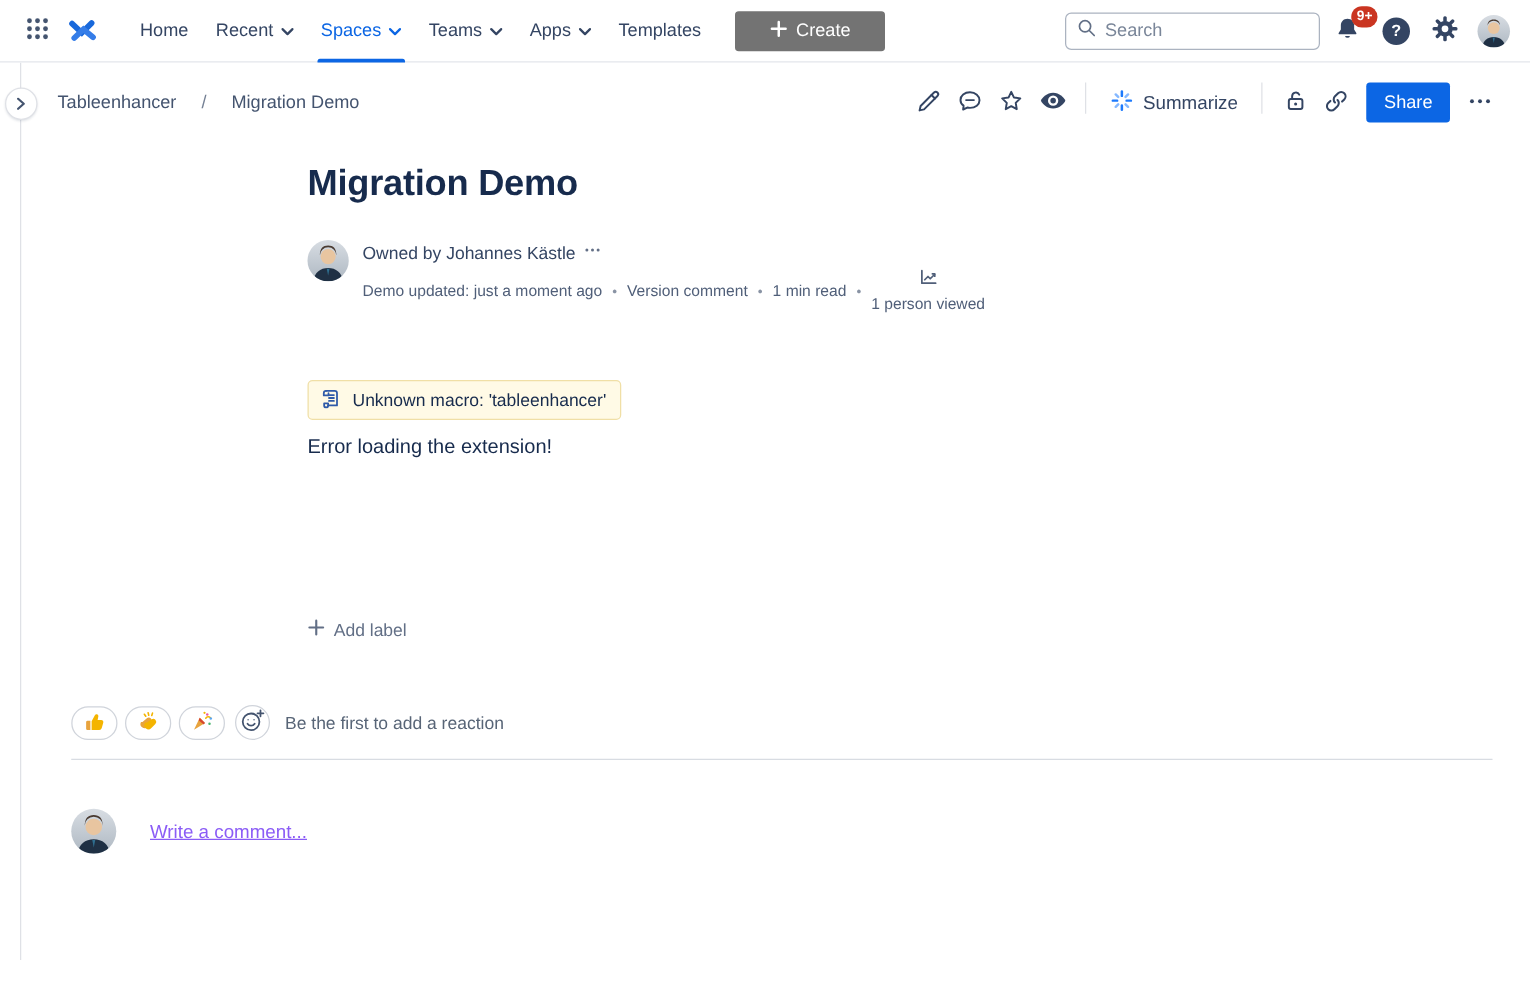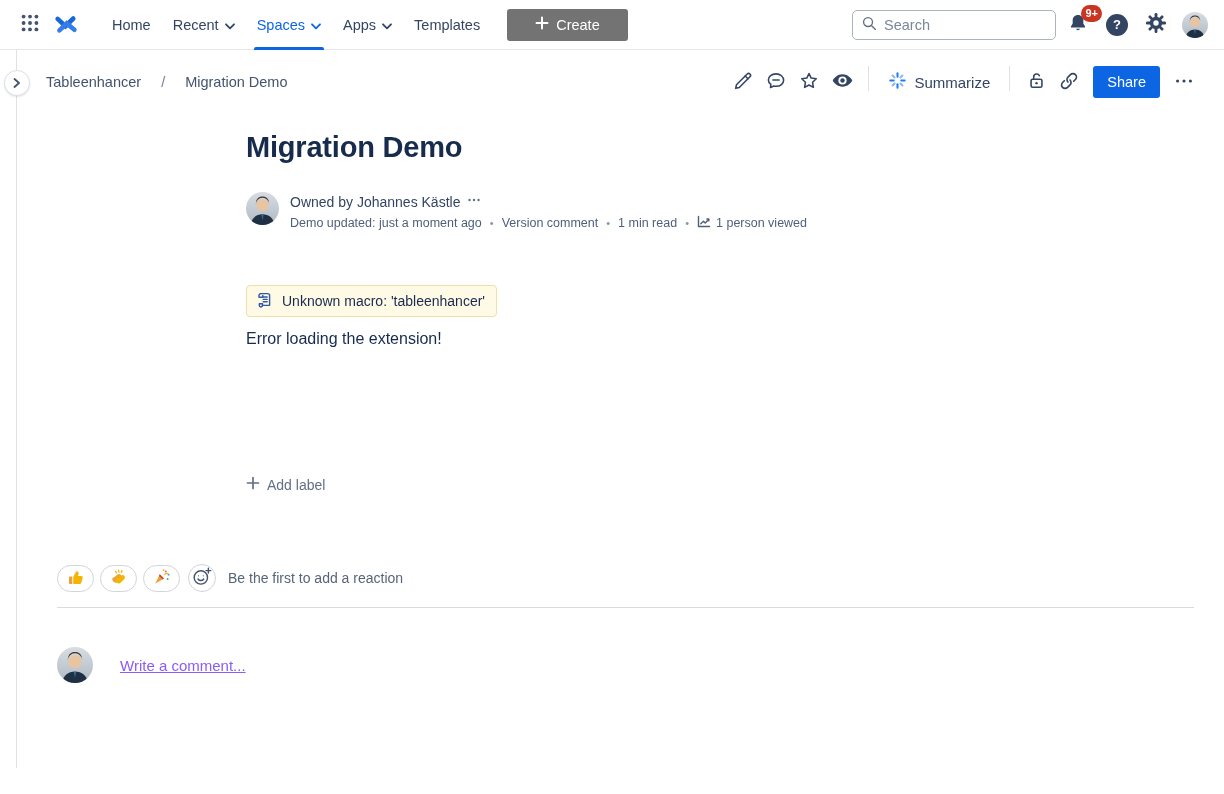--- a/index.html
+++ b/index.html
@@ -75,21 +75,21 @@
   .content { position:absolute; left:246px; top:130px; width:740px; }
   .page-title { font-size:29px; font-weight:600; color:#172B4D;
     letter-spacing:-.2px; line-height:34px; }
   .byline { display:flex; gap:11px; margin-top:28px; align-items:flex-start; }
   .byline-lines { padding-top:1px; }
   .by-line1 { display:flex; align-items:flex-end; gap:7px; font-size:14px;
     color:#344563; }
   .by-line2 { display:flex; align-items:center; font-size:12.5px; color:#505F79;
     margin-top:5px; }
   .meta-dot::before { content:"•"; color:#8993A4; font-size:11px; margin:0 8px; }
-  .viewed-item { display:flex; align-items:center; gap:5px; }
+  .viewed-item { display:flex; align-items:center; gap:5px;flex-direction:column; }
 
   .macro-box { display:inline-flex; align-items:center; gap:9px; margin-top:54px;
     padding:5px 11px 5px 9px; background:#FFFAE6; border:1px solid #F0DFA6;
     border-radius:4px; font-size:14px; color:#172B4D; }
   .error-text { margin-top:13px; font-size:16px; color:#172B4D; }
   .add-label { display:flex; align-items:center; gap:7px; margin-top:128px;
     font-size:14px; color:#626F86; }
 
   
   .reactions { position:absolute; left:57px; top:564px; display:flex;
@@ -148,20 +148,27 @@
             <polyline points="1,1.3 5,5.3 9,1.3" fill="none" stroke="#344563" stroke-width="1.8" stroke-linecap="round" stroke-linejoin="round"></polyline>
           </svg></span>
       </a>
     <a class="nav-item active">
       <span>Spaces</span>
       <span>
         <svg width="10" height="7" viewBox="0 0 10 7">
             <polyline points="1,1.3 5,5.3 9,1.3" fill="none" stroke="#0C66E4" stroke-width="1.8" stroke-linecap="round" stroke-linejoin="round"></polyline>
           </svg></span>
       <span class="underline"></span>
+      </a>
+    <a class="nav-item">
+      <span>Teams</span>
+      <span>
+        <svg width="10" height="7" viewBox="0 0 10 7">
+            <polyline points="1,1.3 5,5.3 9,1.3" fill="none" stroke="#344563" stroke-width="1.8" stroke-linecap="round" stroke-linejoin="round"></polyline>
+          </svg></span>
       </a>
     <a class="nav-item">
       <span>Apps</span>
       <span>
         <svg width="10" height="7" viewBox="0 0 10 7">
             <polyline points="1,1.3 5,5.3 9,1.3" fill="none" stroke="#344563" stroke-width="1.8" stroke-linecap="round" stroke-linejoin="round"></polyline>
           </svg></span>
       </a>
     <a class="nav-item">
       <span>Templates</span>

